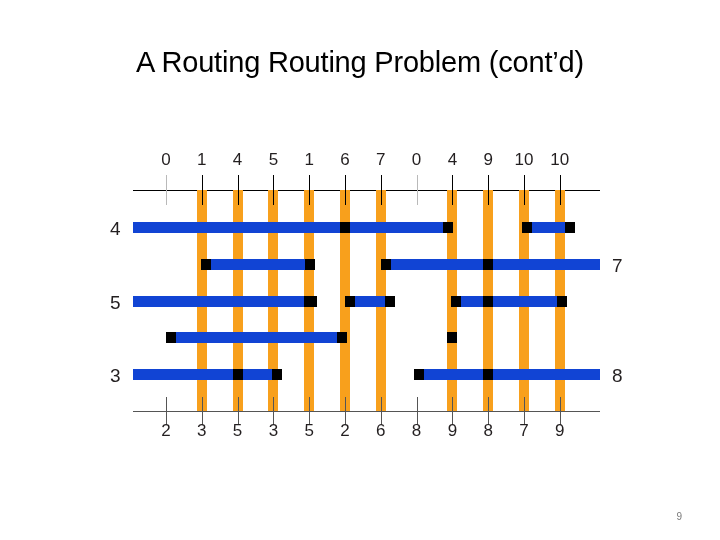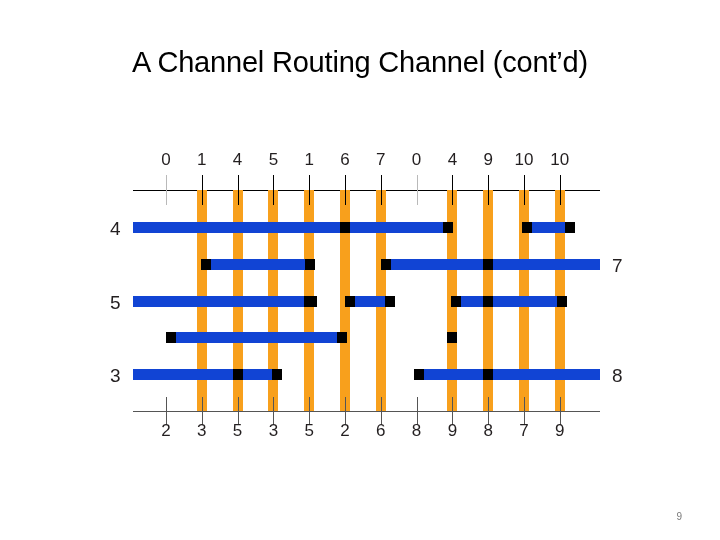--- a/index.html
+++ b/index.html
@@ -85,21 +85,21 @@
   .via {
     position: absolute;
     background: #000000;
     width: 10px;
     height: 11px;
   }
 </style>
 </head>
 <body>
 
-<div id="slide-title">A Channel Routing Channel (cont’d)</div>
+<div id="slide-title">A Routing Routing Problem (cont’d)</div>
 
 <div id="diagram">
     <div class="axis-line" style="left: 133px; top: 190px; width: 467px;"></div>
     <div class="axis-line" style="left: 133px; top: 411px; width: 467px; background: rgb(85, 85, 85);"></div>
     <div class="vtrack" style="left: 196.8px; top: 190px; height: 221px;"></div>
     <div class="vtrack" style="left: 232.6px; top: 190px; height: 221px;"></div>
     <div class="vtrack" style="left: 268.4px; top: 190px; height: 221px;"></div>
     <div class="vtrack" style="left: 304.2px; top: 190px; height: 221px;"></div>
     <div class="vtrack" style="left: 340px; top: 190px; height: 221px;"></div>
     <div class="vtrack" style="left: 375.8px; top: 190px; height: 221px;"></div>

